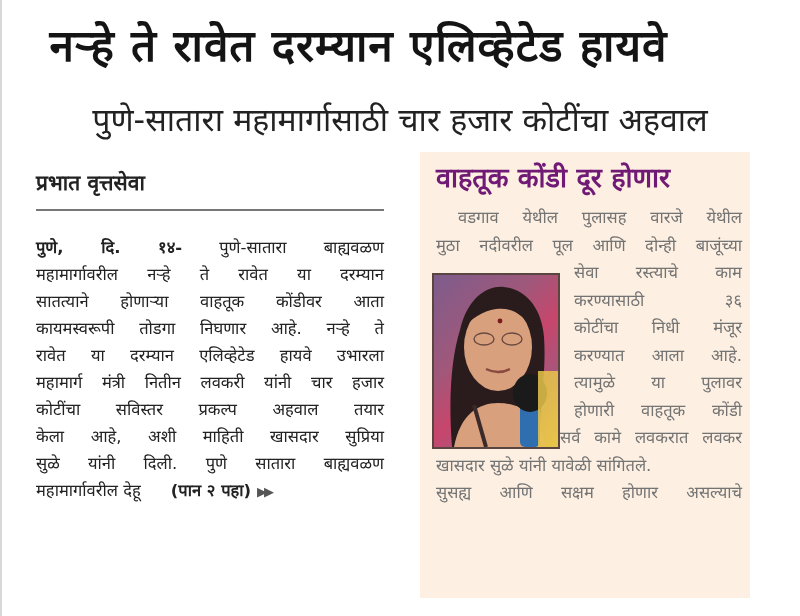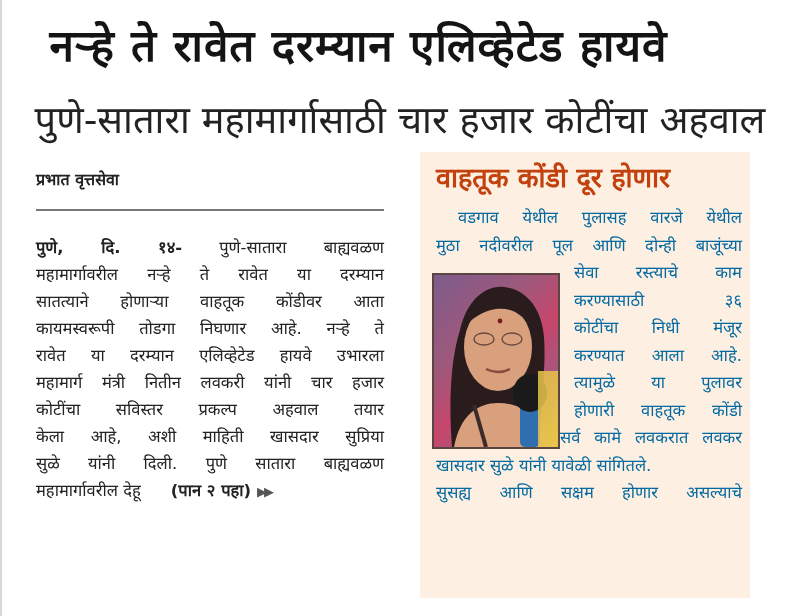--- a/index.html
+++ b/index.html
@@ -16,26 +16,26 @@
     .headline {
       position: absolute; left: 0; top: 16px; width: 717px;
       text-align: center;
       font-size: 44px; font-weight: bold; letter-spacing: 1px;
       color: #141414;
       line-height: 60px;
     }
     .subheadline {
       position: absolute; left: 0; top: 98px; width: 800px;
       text-align: center;
-      font-size: 38px; color: #222;
+      font-size: 32px; color: #222;
       line-height: 44px;
     }
     .byline {
       position: absolute; left: 36px; top: 168px;
-      font-size: 16px; font-weight: bold; color: #222;
+      font-size: 21px; font-weight: bold; color: #222;
     }
     .byline-rule {
       position: absolute; left: 36px; top: 209px; width: 348px; height: 2px; background: #777;
     }
     .left-col {
       position: absolute; left: 36px; top: 234px; width: 348px;
       font-size: 16.5px; line-height: 27px; color: #222;
       text-align: justify;
     }
     .left-col .line { display: block; white-space: nowrap; text-align-last: justify; text-align: justify; }
@@ -44,24 +44,24 @@
     .continue {
       font-weight: bold; margin-left: 30px;
     }
     .continue-arrow { color: #555; font-size: 13px; letter-spacing: -3px; }
     .sidebar {
       position: absolute; left: 420px; top: 152px; width: 330px; height: 446px;
       background: #fdf0e2;
     }
     .sidebar-title {
       position: absolute; left: 16px; top: 8px;
-      font-size: 27px; font-weight: bold; color: #c2410c; line-height: 36px;
+      font-size: 27px; font-weight: bold; color: #701a75; line-height: 36px;
     }
     .sidebar-text {
-      position: absolute; font-size: 16.5px; line-height: 27.5px; color: #0369a1;
+      position: absolute; font-size: 16.5px; line-height: 27.5px; color: #737373;
     }
     .sidebar-text .line { display: block; white-space: nowrap; text-align: justify; text-align-last: justify; }
     .sidebar-text .line.last { text-align-last: left; }
     .photo {
       position: absolute; left: 432px; top: 273px; width: 128px; height: 176px;
       border: 2px solid #5b4540;
       box-sizing: border-box;
       overflow: hidden;
       background: linear-gradient(135deg, #7d5c8c 0%, #a0587a 35%, #c7466c 55%, #a4577d 75%, #e8c54a 100%);
     }

